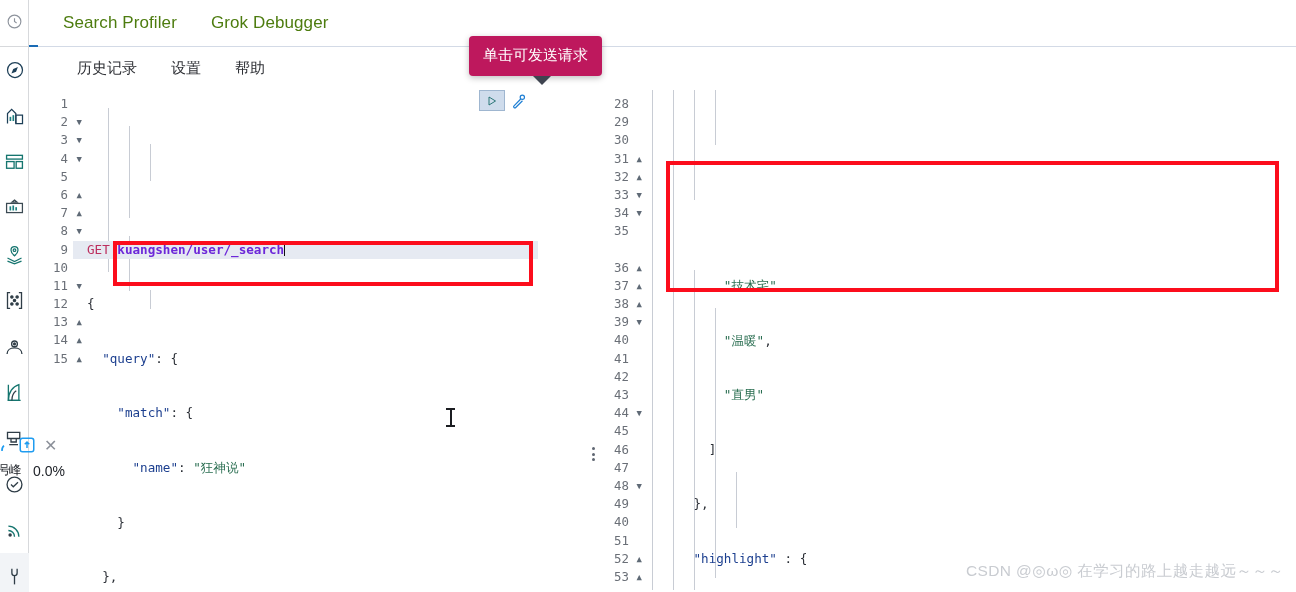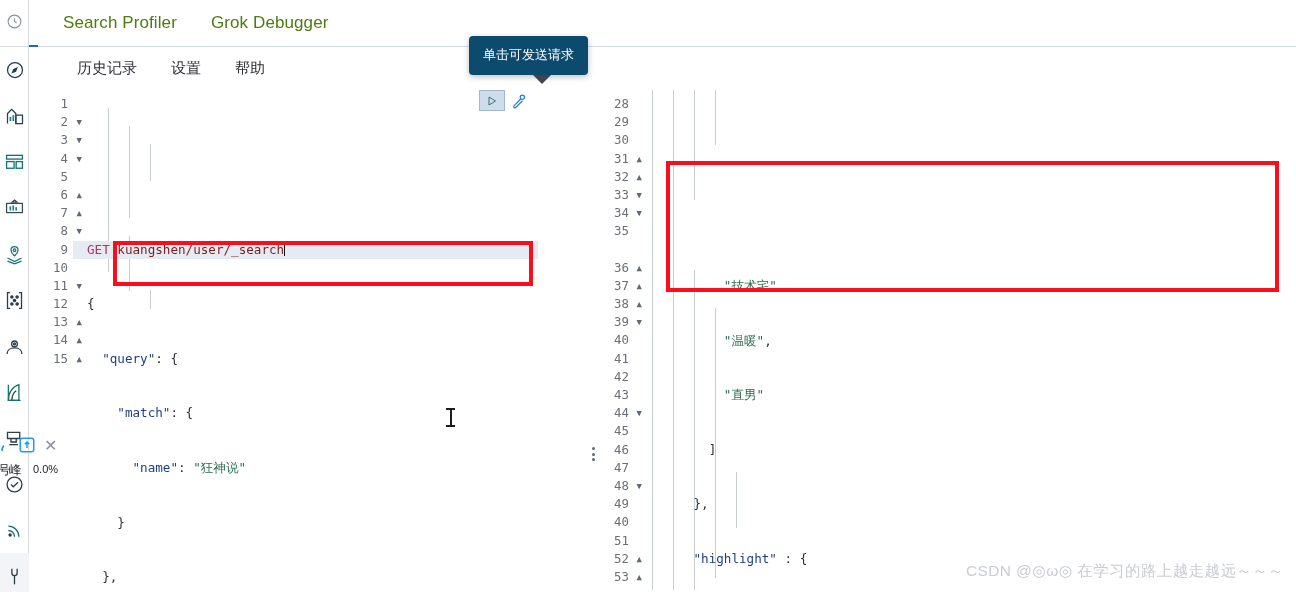--- a/index.html
+++ b/index.html
@@ -158,21 +158,21 @@
     padding-left: 14px;
     position: relative;
     white-space: pre;
     overflow: hidden;
   }
   .code .row { height: 18.2px; position: relative; }
   .code .row.first { background: #e6eaf2; margin-left: -14px; padding-left: 14px; }
 
   
   .t-method { color: #bd2f5e; }
-  .t-url    { color: #7f1d1d; }
+  .t-url    { color: #6d28d9; font-weight: bold; }
   .t-key    { color: #1c3f8f; }
   .t-pun    { color: #2b2f36; }
   .t-cn     { color: #2a6e51; }
 
   .indent-guide {
     position: absolute;
     top: 0; bottom: 0;
     width: 1px;
     background: #c8ccd4;
   }
@@ -205,23 +205,23 @@
     cursor: pointer;
   }
   .runbtn svg { display:block; }
   .wrench { cursor: pointer; line-height: 0; }
 
   
   .tooltip {
     position: absolute;
     left: 440px;
     top: 36px;
-    background: #0c4a6e;
+    background: #be185d;
     color: #fff;
-    font-size: 13px;
+    font-size: 15px;
     padding: 10px 14px 11px 14px;
     border-radius: 4px;
     z-index: 30;
     white-space: nowrap;
     box-shadow: 0 2px 6px rgba(0,0,0,.25);
   }
   .tooltip:after {
     content: "";
     position: absolute;
     left: 64px; bottom: -9px;
@@ -276,21 +276,21 @@
     left: 0px; top: 436px;
     z-index: 40;
     width: 104px;
     height: 50px;
     font-size: 12px;
     color: #1e2126;
   }
   .fw-pct {
     position: absolute;
     left: 33px; top: 27px;
-    font-size: 11px;
+    font-size: 14px;
     color: #20242a;
     white-space: nowrap;
   }
   .fw-cn {
     position: absolute;
     left: -2px; top: 26px;
     font-size: 12.5px;
     color: #20242a;
     white-space: nowrap;
     letter-spacing: -1.5px;

